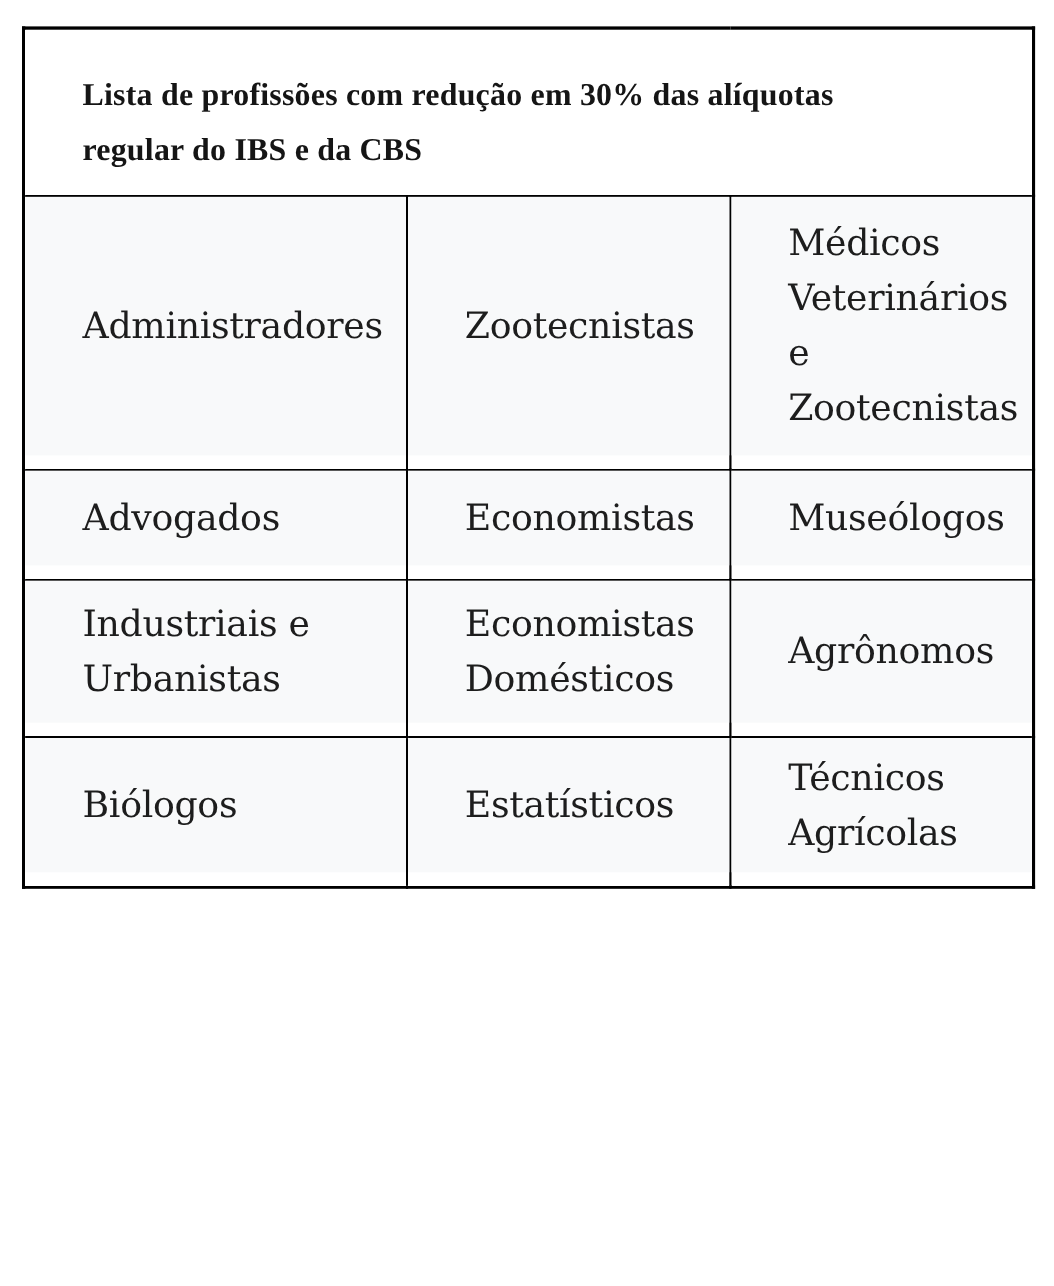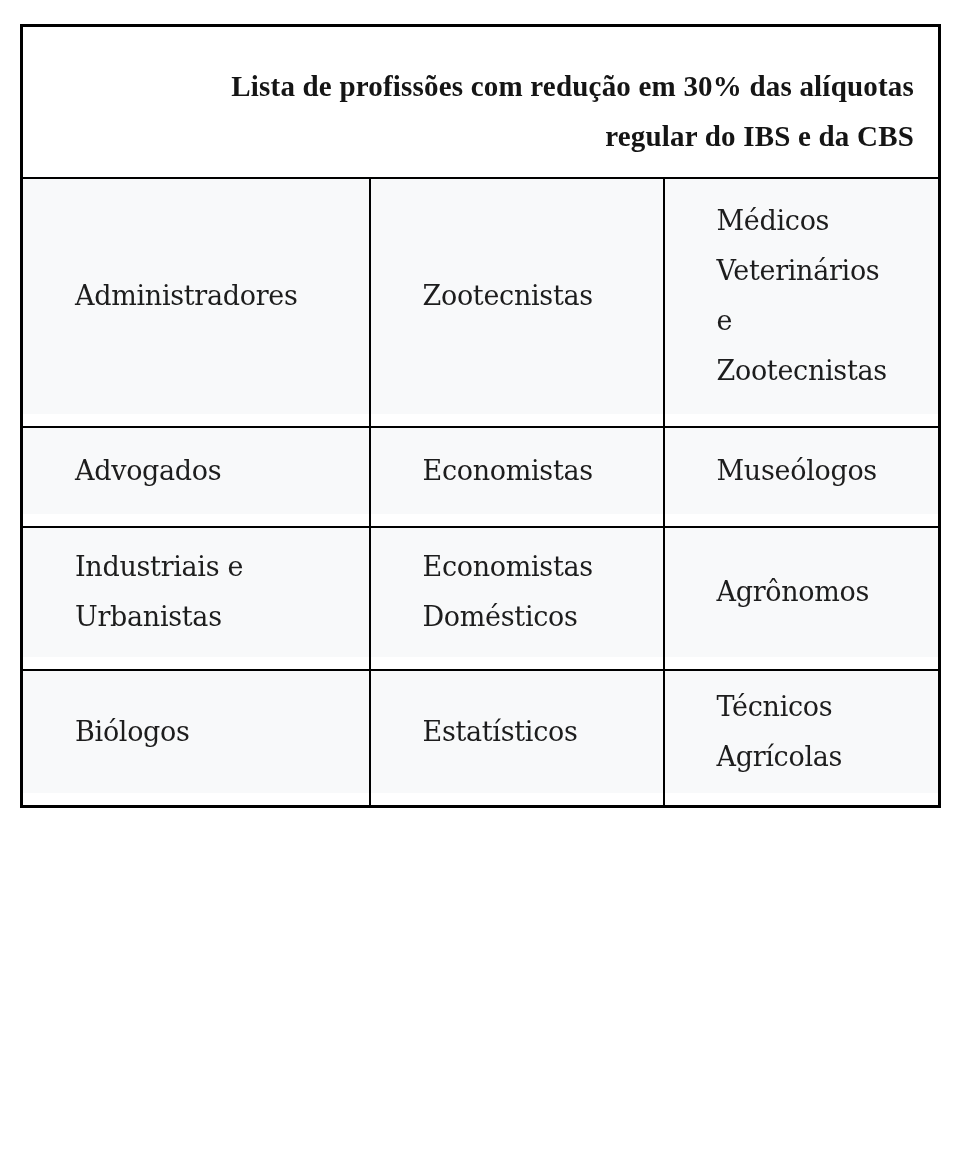--- a/index.html
+++ b/index.html
@@ -44,34 +44,33 @@
     background: #ffffff !important;
   }
   .title-wrap {
     padding: 34px 24px 0 52px;
     font-family: "Liberation Serif", serif;
     font-weight: bold;
     font-size: 29px;
     line-height: 50px;
     color: #151515;
     letter-spacing: 0.2px;
-    text-align: right;
   }
   .cell-inner {
     position: absolute;
     left: 0; right: 0; top: 0; bottom: 12px; 
     background: #f8f9fa;
     display: flex;
     align-items: center;
     padding-left: 52px;
     padding-right: 14px;
     box-sizing: border-box;
   }
   .cell-text {
-    font-size: 27px;
+    font-size: 33px;
     line-height: 50px;
     letter-spacing: -0.3px;
     white-space: pre-line;
   }
 </style>
 </head>
 <body>
 
 <div class="page">
   <table class="professions">

